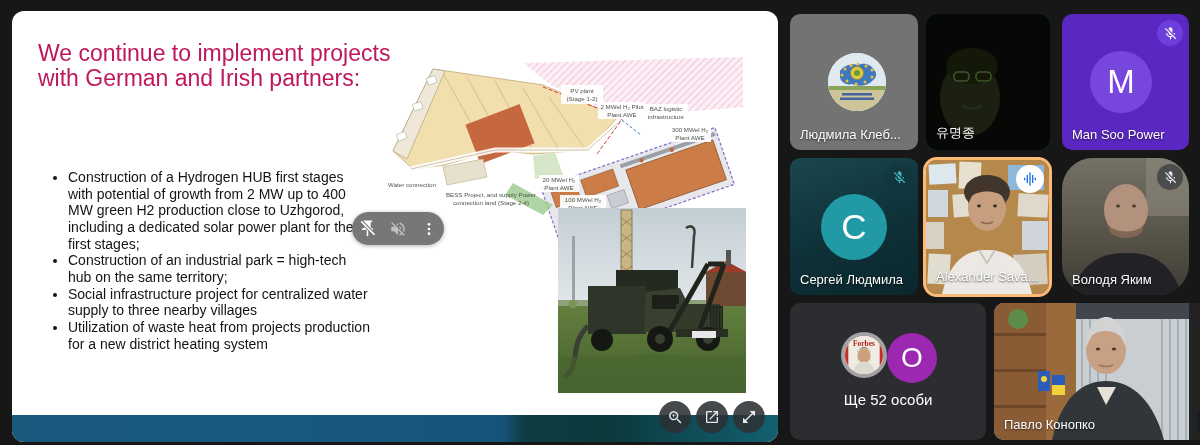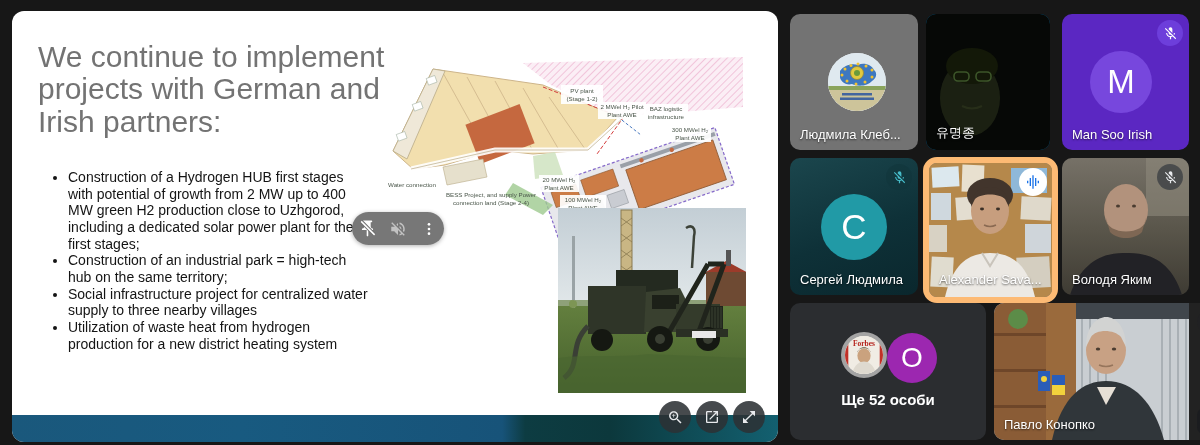--- a/index.html
+++ b/index.html
@@ -8,21 +8,21 @@
     background:#171717;
     font-family:"Liberation Sans", sans-serif;
   }
   
   .share-tile{
     position:absolute;left:12px;top:11px;width:766px;height:431px;
     background:#ffffff;border-radius:12px;overflow:hidden;
   }
   .slide-title{
     position:absolute;left:26px;top:30px;width:356px;
-    font-size:30px;line-height:1.08;color:#737373;letter-spacing:0;
+    font-size:23px;line-height:1.08;color:#be185d;letter-spacing:0;
   }
   .slide-bullets{
     position:absolute;left:30px;top:150px;width:330px;margin:8px;
     padding:0 0 0 18px;font-size:14px;line-height:1.19;color:#141414;
   }
   .slide-bullets li{max-width:303px;margin:0;padding:0;}
   .map-wrap{position:absolute;left:371px;top:44px;width:362px;height:212px;z-index:1;}
   .truck-wrap{position:absolute;left:546px;top:197px;width:188px;height:185px;z-index:2;}
   .map-label{font-size:6.2px;fill:#4a564a;}
   .map-label-box{fill:#ffffff;opacity:.92;}
@@ -59,36 +59,36 @@
     position:absolute;border-radius:50%;display:flex;align-items:center;justify-content:center;
     color:#fff;font-weight:400;
   }
   .pip-badge{
     position:absolute;right:6px;bottom:6px;width:26px;height:26px;border-radius:7px;
     background:rgba(26,27,30,0.85);display:flex;align-items:center;justify-content:center;z-index:4;
     border:none;padding:0;cursor:pointer;
   }
   .overflow-label{
     position:absolute;left:0;bottom:32px;width:100%;text-align:center;
-    font-size:15px;font-weight:700;color:#fff;z-index:4;
+    font-size:15px;font-weight:400;color:#fff;z-index:4;
   }
   svg{display:block;}
 </style>
 </head>
 <body>
 
 <div class="share-tile">
 
   <div class="slide-title">We continue to implement projects with German and Irish partners:</div>
 
   <ul class="slide-bullets">
     <li>Construction of a Hydrogen HUB first stages with potential of growth from 2 MW up to 400 MW green H2 production close to Uzhgorod, including a dedicated solar power plant for the first stages;</li>
     <li>Construction of an industrial park = high-tech hub on the same territory;</li>
     <li>Social infrastructure project for centralized water supply to three nearby villages</li>
-    <li>Utilization of waste heat from hydrogen production for a new district heating system</li>
+    <li>Utilization of waste heat from projects production for a new district heating system</li>
   </ul>
 
   <div class="map-wrap">
     <svg viewBox="0 0 362 212" width="362" height="212">
       <defs>
         <pattern id="hatch" width="5" height="5" patternTransform="rotate(45)" patternUnits="userSpaceOnUse">
           <rect width="5" height="5" fill="#fbeef5"></rect>
           <line x1="0" y1="0" x2="0" y2="5" stroke="#efb9d4" stroke-width="1.6"></line>
         </pattern>
       </defs>
@@ -279,36 +279,36 @@
 
 <div class="tile" style="left:1062px;top:14px;width:127px;height:136px;background:#5b27c2;">
   <div class="avatar-circle" style="left:28px;top:37px;width:62px;height:62px;background:#7747dd;font-size:33px;">
     <span>M</span>
   </div>
   <div class="badge" style="background:#6d3edb;">
     <svg width="15" height="15" viewBox="0 0 24 24">
       <path fill="#ffffff" d="M19 11h-1.7c0 .74-.16 1.43-.43 2.05l1.23 1.23c.56-.98.9-2.09.9-3.28zm-4.02.17c0-.06.02-.11.02-.17V5c0-1.66-1.34-3-3-3S9 3.34 9 5v.18l5.98 5.99zM4.27 3L3 4.27l6.01 6.01V11c0 1.66 1.33 3 2.99 3 .22 0 .44-.03.65-.08l1.66 1.66c-.71.33-1.5.52-2.31.52-2.76 0-5.3-2.1-5.3-5.1H5c0 3.41 2.72 6.23 6 6.72V21h2v-3.28c.91-.13 1.77-.45 2.54-.9L19.73 21 21 19.73 4.27 3z"></path>
     </svg>
   </div>
-  <div class="pname">Man Soo Irish</div>
+  <div class="pname">Man Soo Power</div>
 </div>
 
 <div class="tile" style="left:790px;top:158px;width:128px;height:137px;background:linear-gradient(160deg,#1b464d 0%,#0e3138 55%,#0a272d 100%);">
   <div class="avatar-circle" style="left:31px;top:36px;width:66px;height:66px;background:#219aa6;font-size:35px;">
     <span>C</span>
   </div>
   <div class="badge" style="background:rgba(16,52,58,0.55);">
     <svg width="15" height="15" viewBox="0 0 24 24">
       <path fill="#46bcc9" d="M19 11h-1.7c0 .74-.16 1.43-.43 2.05l1.23 1.23c.56-.98.9-2.09.9-3.28zm-4.02.17c0-.06.02-.11.02-.17V5c0-1.66-1.34-3-3-3S9 3.34 9 5v.18l5.98 5.99zM4.27 3L3 4.27l6.01 6.01V11c0 1.66 1.33 3 2.99 3 .22 0 .44-.03.65-.08l1.66 1.66c-.71.33-1.5.52-2.31.52-2.76 0-5.3-2.1-5.3-5.1H5c0 3.41 2.72 6.23 6 6.72V21h2v-3.28c.91-.13 1.77-.45 2.54-.9L19.73 21 21 19.73 4.27 3z"></path>
     </svg>
   </div>
   <div class="pname">Сергей Людмила</div>
 </div>
 
-<div class="tile" style="left:923px;top:157px;width:123px;height:134px;border:6px solid #fdba74;border-radius:14px;background:#737373;">
+<div class="tile" style="left:923px;top:157px;width:123px;height:134px;border:3px solid #fdba74;border-radius:14px;background:#737373;">
   <svg viewBox="0 0 123 134" width="123" height="134" style="position:absolute;left:0;top:0;">
     <rect width="123" height="134" fill="#b5884b"></rect>
     <g>
       <rect x="3" y="4" width="27" height="20" fill="#dce8ee" transform="rotate(-3 16 14)"></rect>
       <rect x="33" y="2" width="22" height="27" fill="#e8e0cf" transform="rotate(2 44 15)"></rect>
       <rect x="2" y="30" width="20" height="27" fill="#cfd8de"></rect>
       <rect x="27" y="34" width="18" height="23" fill="#e3ddd0" transform="rotate(-4 36 45)"></rect>
       <rect x="0" y="62" width="18" height="27" fill="#d8d2c4"></rect>
       <rect x="2" y="94" width="22" height="30" fill="#e0dccf" transform="rotate(3 13 109)"></rect>
       <rect x="82" y="5" width="36" height="25" fill="#8fb8d8"></rect>
@@ -326,21 +326,21 @@
     <path d="M53,90 L61,103 L69,90" stroke="#c9c4bb" stroke-width="2" fill="none"></path>
   </svg>
   <div class="badge" style="background:#ffffff;width:28px;height:28px;top:5px;right:5px;">
     <svg width="16" height="16" viewBox="0 0 24 24">
       <path fill="#1a73e8" d="M7 18h2V6H7v12zm4 4h2V2h-2v20zm-8-8h2v-4H3v4zm12 4h2V6h-2v12zm4-8v4h2v-4h-2z"></path>
     </svg>
   </div>
   <div class="pname" style="bottom:10px;">Alexander Sava...</div>
 </div>
 
-<div class="tile" style="left:1062px;top:158px;width:127px;height:137px;">
+<div class="tile" style="left:1062px;top:158px;width:127px;height:137px;border-radius:31px;">
   <svg viewBox="0 0 127 137" width="127" height="137" style="position:absolute;left:0;top:0;">
     <defs>
       <linearGradient id="vbg" x1="0" y1="0" x2="0" y2="1">
         <stop offset="0" stop-color="#767167"></stop>
           <stop offset="0.55" stop-color="#585449"></stop>
           <stop offset="1" stop-color="#3e3b33"></stop>
       </linearGradient>
     </defs>
     <rect width="127" height="137" fill="url(#vbg)"></rect>
     <rect x="84" y="0" width="43" height="58" fill="#8d887c" opacity="0.6"></rect>

